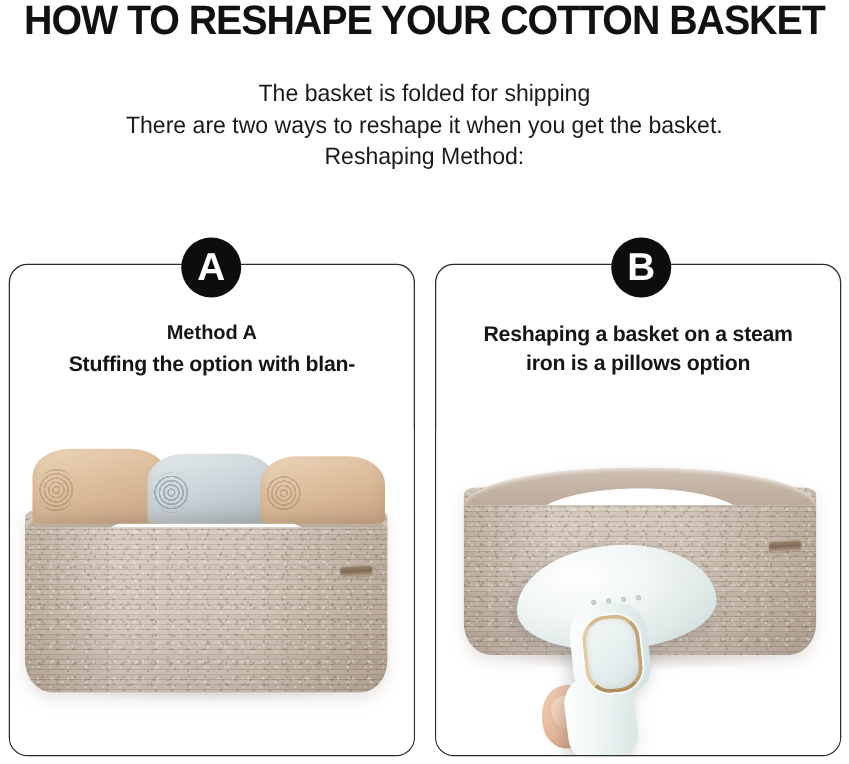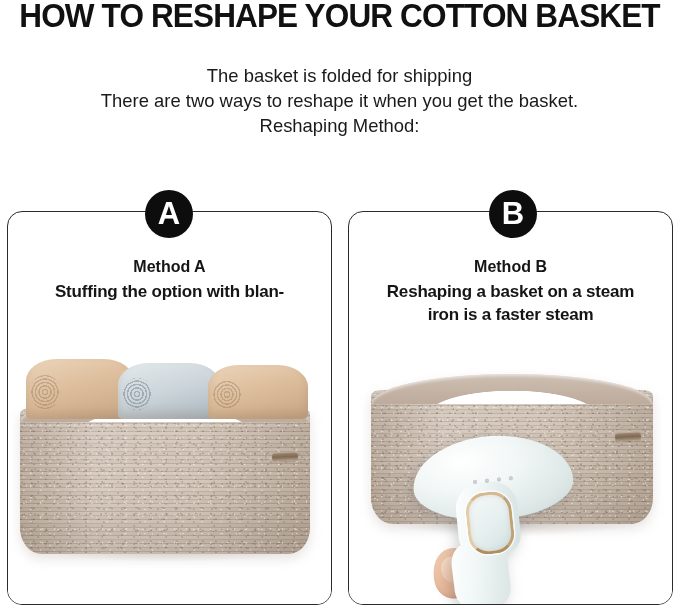--- a/index.html
+++ b/index.html
@@ -421,20 +421,19 @@
   <div class="badge badge-b">B</div>
 
   <div class="method-text left">
     <div class="method-title">Method A</div>
     <div class="method-desc">
       <span class="ln">Stuffing the option with blan-</span>
     </div>
   </div>
 
   <div class="method-text right">
-    <div class="method-title">Method B</div>
     <div class="method-desc">
       <span class="ln">Reshaping a basket on a steam</span>
-      <span class="ln">iron is a faster steam</span>
+      <span class="ln">iron is a pillows option</span>
     </div>
   </div>
 
 </div>
 
 </body></html>

